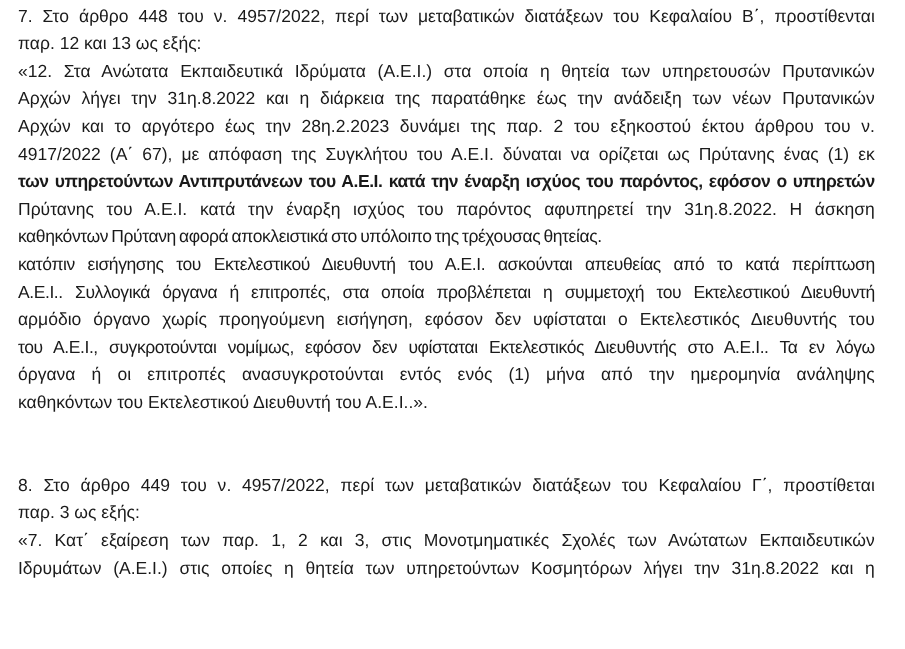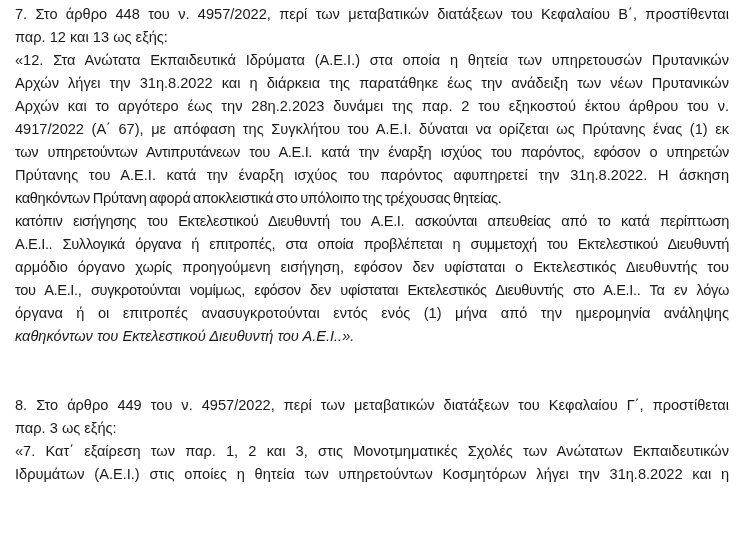--- a/index.html
+++ b/index.html
@@ -45,29 +45,29 @@
 <body>
 
 <div class="page">
   <div>
     <span class="line" style="white-space: normal;">7. Στο άρθρο 448 του ν. 4957/2022, περί των μεταβατικών διατάξεων του Κεφαλαίου Β΄, προστίθενται</span>
     <span class="line last" style="white-space: normal;">παρ. 12 και 13 ως εξής:</span>
     <span class="line" style="white-space: normal;">«12. Στα Ανώτατα Εκπαιδευτικά Ιδρύματα (Α.Ε.Ι.) στα οποία η θητεία των υπηρετουσών Πρυτανικών</span>
     <span class="line" style="white-space: normal;">Αρχών λήγει την 31η.8.2022 και η διάρκεια της παρατάθηκε έως την ανάδειξη των νέων Πρυτανικών</span>
     <span class="line" style="white-space: normal;">Αρχών και το αργότερο έως την 28η.2.2023 δυνάμει της παρ. 2 του εξηκοστού έκτου άρθρου του ν.</span>
     <span class="line" style="white-space: normal;">4917/2022 (Α΄ 67), με απόφαση της Συγκλήτου του Α.Ε.Ι. δύναται να ορίζεται ως Πρύτανης ένας (1) εκ</span>
-    <span class="line condensed" style="white-space: normal;">των υπηρετούντων Αντιπρυτάνεων του Α.Ε.Ι. κατά την έναρξη ισχύος του παρόντος, εφόσον ο υπηρετών</span>
+    <span class="line condensed" style="white-space: normal; font-weight: bold;">των υπηρετούντων Αντιπρυτάνεων του Α.Ε.Ι. κατά την έναρξη ισχύος του παρόντος, εφόσον ο υπηρετών</span>
     <span class="line" style="white-space: normal;">Πρύτανης του Α.Ε.Ι. κατά την έναρξη ισχύος του παρόντος αφυπηρετεί την 31η.8.2022. Η άσκηση</span>
     <span class="line last condensed" style="white-space: normal;">καθηκόντων Πρύτανη αφορά αποκλειστικά στο υπόλοιπο της τρέχουσας θητείας.</span>
     <span class="line condensed" style="white-space: normal;">κατόπιν εισήγησης του Εκτελεστικού Διευθυντή του Α.Ε.Ι. ασκούνται απευθείας από το κατά περίπτωση</span>
     <span class="line condensed" style="white-space: normal;">Α.Ε.Ι.. Συλλογικά όργανα ή επιτροπές, στα οποία προβλέπεται η συμμετοχή του Εκτελεστικού Διευθυντή</span>
     <span class="line" style="white-space: normal;">αρμόδιο όργανο χωρίς προηγούμενη εισήγηση, εφόσον δεν υφίσταται ο Εκτελεστικός Διευθυντής του</span>
     <span class="line condensed" style="white-space: normal;">του Α.Ε.Ι., συγκροτούνται νομίμως, εφόσον δεν υφίσταται Εκτελεστικός Διευθυντής στο Α.Ε.Ι.. Τα εν λόγω</span>
     <span class="line" style="white-space: normal;">όργανα ή οι επιτροπές ανασυγκροτούνται εντός ενός (1) μήνα από την ημερομηνία ανάληψης</span>
-    <span class="line last" style="white-space: normal; font-style: italic;">καθηκόντων του Εκτελεστικού Διευθυντή του Α.Ε.Ι..».</span>
+    <span class="line last" style="white-space: normal;">καθηκόντων του Εκτελεστικού Διευθυντή του Α.Ε.Ι..».</span>
   </div>
 
   <div class="blank"></div>
   <div class="blank"></div>
 
   <div>
     <span class="line" style="white-space: normal;">8. Στο άρθρο 449 του ν. 4957/2022, περί των μεταβατικών διατάξεων του Κεφαλαίου Γ΄, προστίθεται</span>
     <span class="line last" style="white-space: normal;">παρ. 3 ως εξής:</span>
     <span class="line" style="white-space: normal;">«7. Κατ΄ εξαίρεση των παρ. 1, 2 και 3, στις Μονοτμηματικές Σχολές των Ανώτατων Εκπαιδευτικών</span>
     <span class="line" style="white-space: normal;">Ιδρυμάτων (Α.Ε.Ι.) στις οποίες η θητεία των υπηρετούντων Κοσμητόρων λήγει την 31η.8.2022 και η</span>

